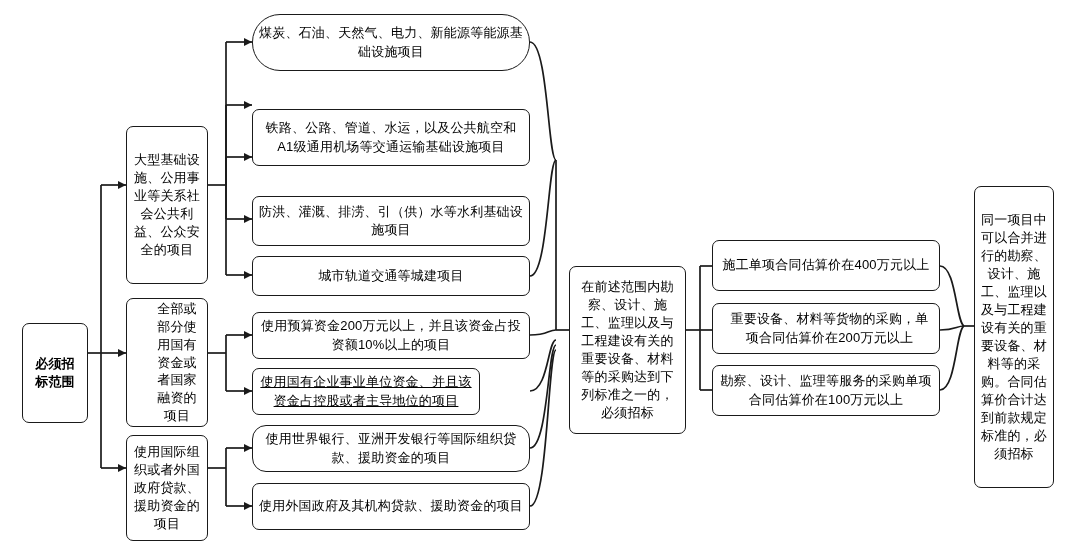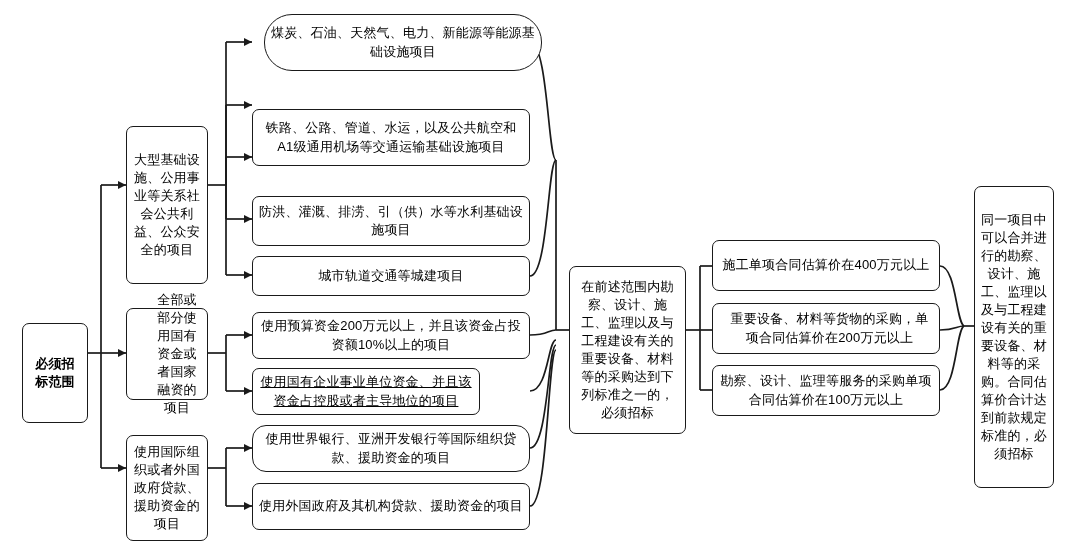--- a/index.html
+++ b/index.html
@@ -118,24 +118,24 @@
 
     <path d="M940 266 C 956 266, 956 322, 964 326"></path>
     <path d="M940 330 C 956 330, 956 326, 964 326"></path>
     <path d="M940 390 C 956 390, 956 330, 964 326"></path>
     <path d="M964 326 L974 326"></path>
   </svg>
 
   <div class="node narrow fs13" style="left:22px; top:303px; width:66px; height:100px;font-weight:bold;">必须招标范围</div>
 
   <div class="node narrow fs13" style="left:126px; top:106px; width:82px; height:158px;">大型基础设施、公用事业等关系社会公共利益、公众安全的项目</div>
-  <div class="node narrow fs13" style="left:126px; top:288px; width:82px; height:92px;padding-left:26px;">全部或部分使用国有资金或者国家融资的项目</div>
+  <div class="node narrow fs13" style="left:126px; top:278px; width:82px; height:129px;padding-left:26px;">全部或部分使用国有资金或者国家融资的项目</div>
   <div class="node narrow fs13" style="left:126px; top:415px; width:82px; height:106px;">使用国际组织或者外国政府贷款、援助资金的项目</div>
 
-  <div class="node fs13" style="left:264px; top:14px; width:278px; height:57px;border-radius:28px;">煤炭、石油、天然气、电力、新能源等能源基础设施项目</div>
+  <div class="node fs13" style="left:252px; top:14px; width:278px; height:57px;border-radius:28px;">煤炭、石油、天然气、电力、新能源等能源基础设施项目</div>
   <div class="node fs13" style="left:252px; top:77px; width:278px; height:57px;margin-top:32px;">铁路、公路、管道、水运，以及公共航空和A1级通用机场等交通运输基础设施项目</div>
   <div class="node fs13" style="left:252px; top:196px; width:278px; height:50px;">防洪、灌溉、排涝、引（供）水等水利基础设施项目</div>
   <div class="node fs13" style="left:252px; top:256px; width:278px; height:40px;">城市轨道交通等城建项目</div>
 
   <div class="node fs13" style="left:252px; top:312px; width:278px; height:47px;">使用预算资金200万元以上，并且该资金占投资额10%以上的项目</div>
   <div class="node fs13" style="left:252px; top:368px; width:228px; height:47px;text-decoration:underline;">使用国有企业事业单位资金、并且该资金占控股或者主导地位的项目</div>
 
   <div class="node fs13" style="left:252px; top:425px; width:278px; height:47px;border-radius:14px;">使用世界银行、亚洲开发银行等国际组织贷款、援助资金的项目</div>
   <div class="node fs13" style="left:252px; top:483px; width:278px; height:47px;">使用外国政府及其机构贷款、援助资金的项目</div>
 

